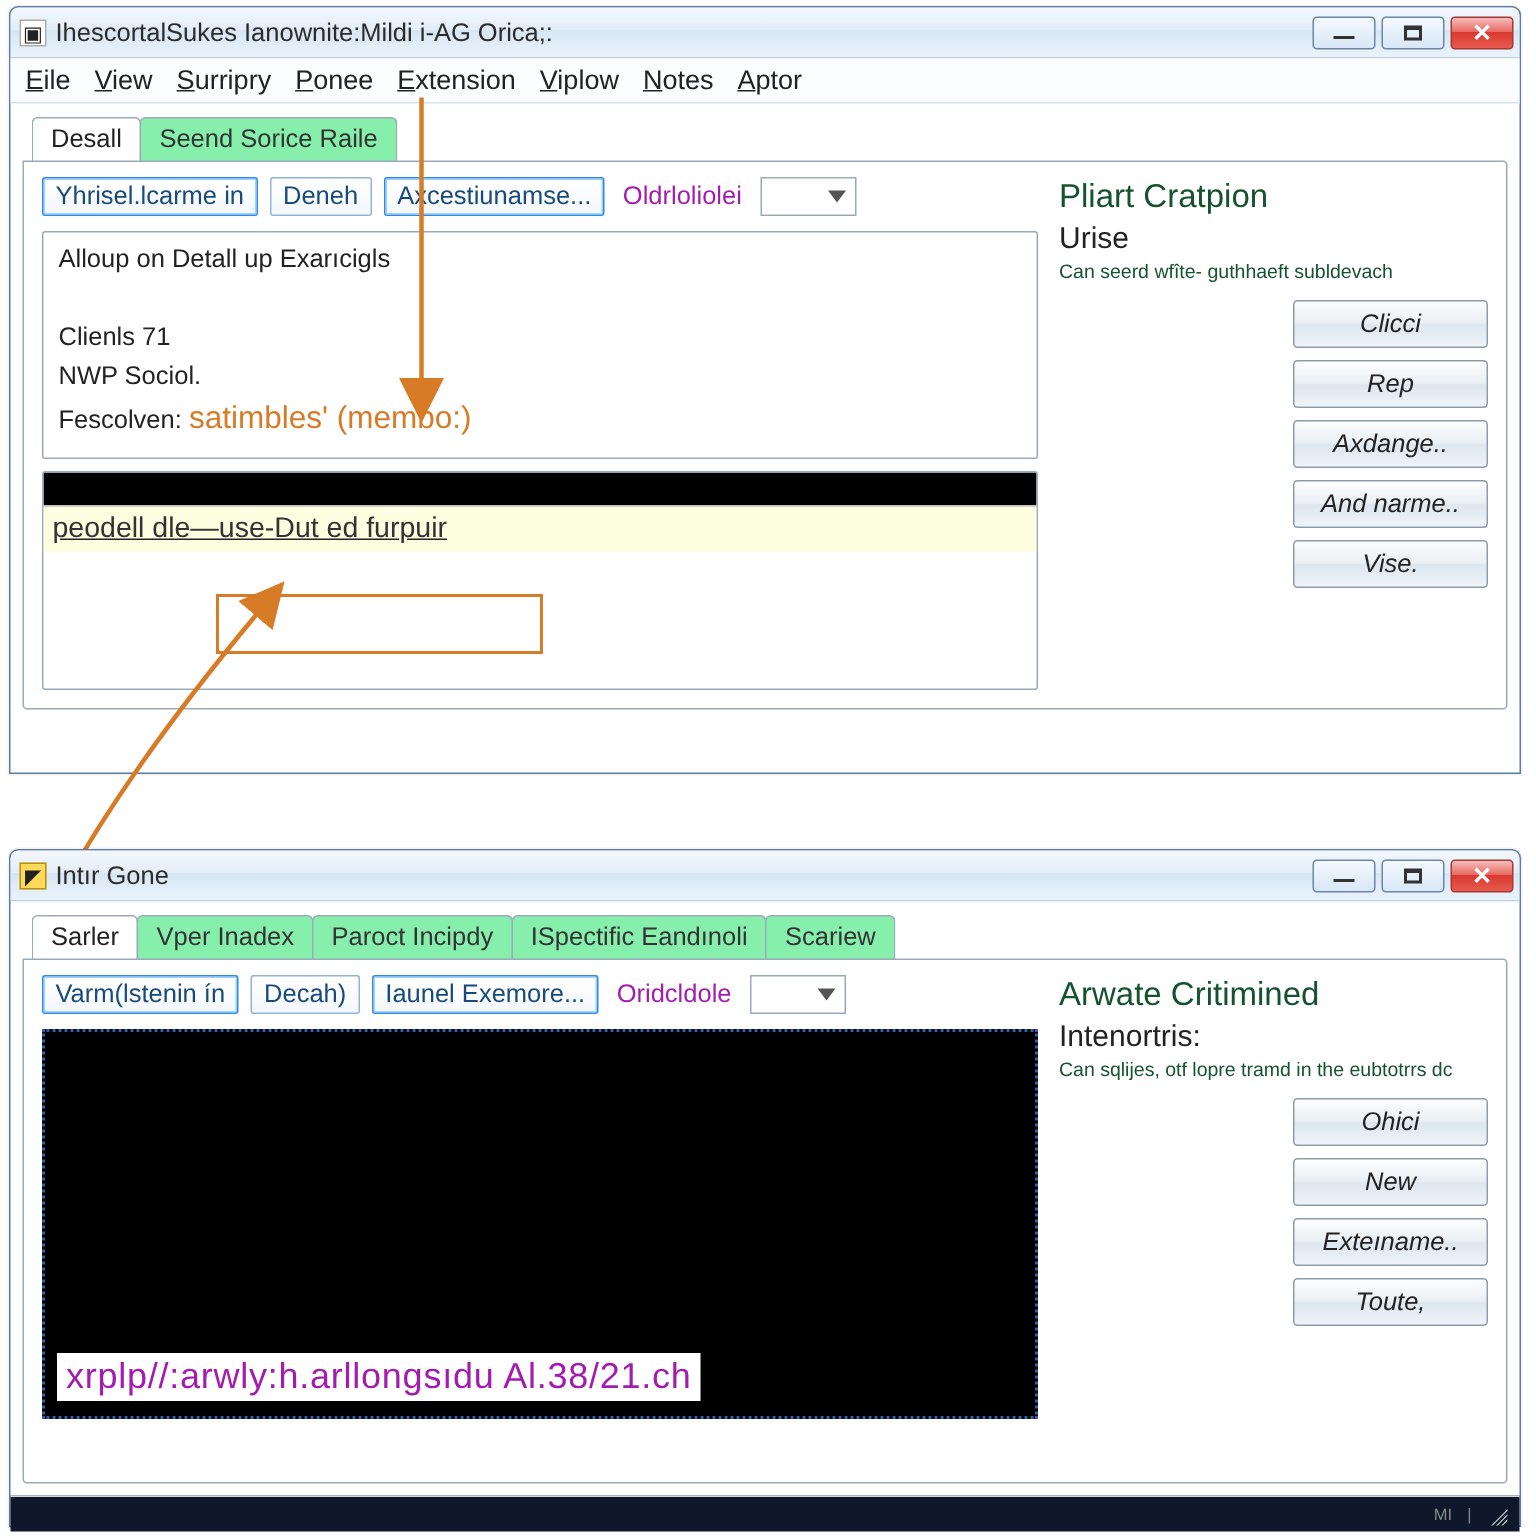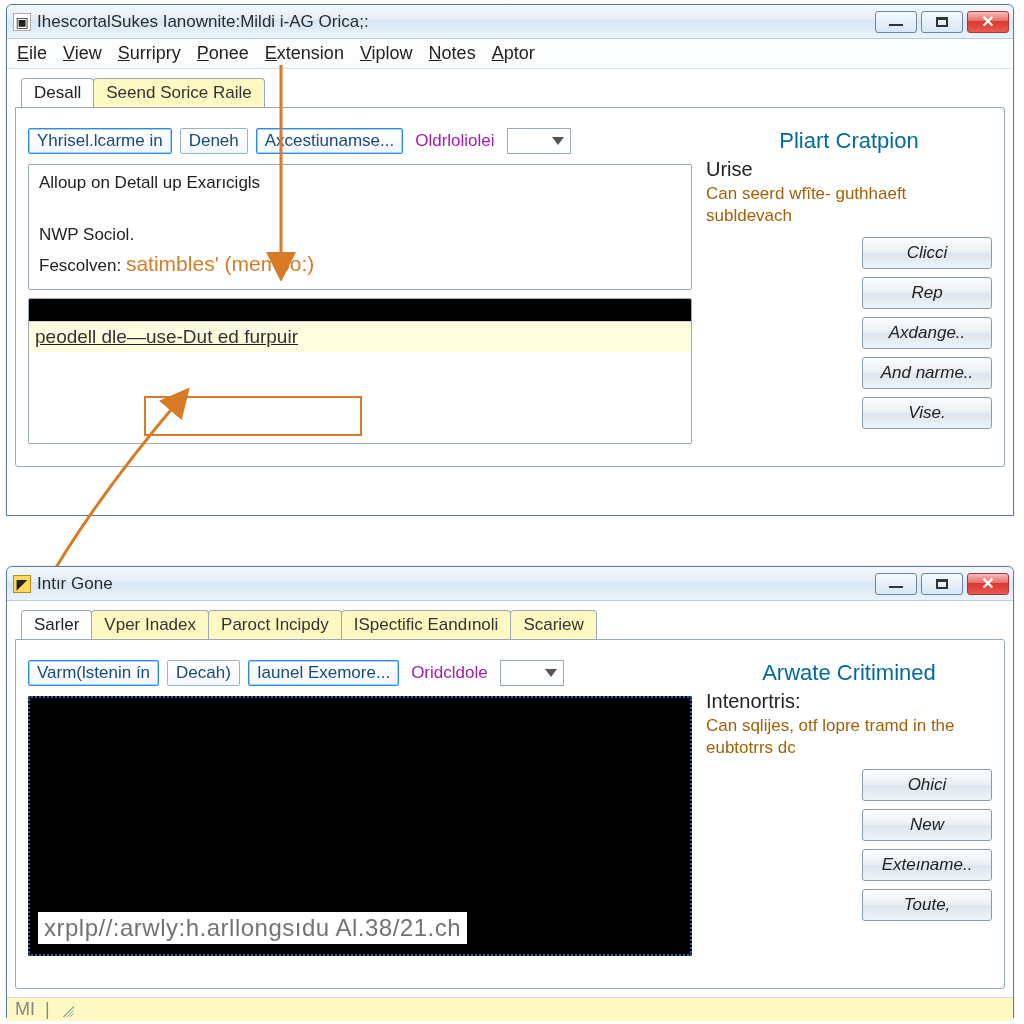--- a/index.html
+++ b/index.html
@@ -89,26 +89,26 @@
     padding: 4px 12px 5px;
     border: 1px solid #9aaab9;
     border-bottom: none;
     background: #fff;
     border-radius: 4px 4px 0 0;
     margin-right: -1px;
     font-size: 17px;
     position: relative;
     top: 1px;
   }
-  .tab.inactive { background: #fef9c3; color:#333; }
+  .tab.inactive { background: #86efac; color:#333; }
 
   .panel {
     border: 1px solid #9aaab9;
     border-radius: 0 3px 3px 3px;
-    padding: 20px 12px 12px 12px;
+    padding: 10px 12px 12px 12px;
     background: #fff;
     position: relative;
     min-height: 360px;
     display: flex;
   }
   .panel-left { flex:1; }
   .panel-right { width: 300px; padding-left: 14px; }
 
   .toolbar { display:flex; gap:8px; align-items:center; margin-bottom:10px; }
   .tb-btn {
@@ -155,23 +155,23 @@
     color:#333;
     border-top:1px solid #ccc;
     position:relative;
   }
   .orange-box {
     position:absolute;
     border:2px solid #d77b27;
     pointer-events:none;
   }
 
-  .side-heading1 { font-size:22px; color:#0369a1; margin-bottom:4px;text-align:center;}
+  .side-heading1 { font-size:22px; color:#14532d; margin-bottom:4px;}
   .side-heading2 { font-size:20px; color:#222; margin-bottom:2px;}
-  .side-text { font-size:17px; color:#a16207; line-height:1.3; margin-bottom:10px;}
+  .side-text { font-size:13px; color:#14532d; line-height:1.3; margin-bottom:10px;}
 
   .btn-col { display:flex; flex-direction:column; gap:8px; align-items:flex-end;font-style:italic;}
   .action-btn {
     width: 130px;
     height: 32px;
     border:1px solid #8a9cab;
     border-radius:3px;
     background: linear-gradient(#fdfefe,#e9eff4 48%,#dde6ee 52%,#eef4f9);
     font-size:17px;
     display:inline-flex;align-items:center;justify-content:center;
@@ -187,37 +187,37 @@
     background:#000;
     color:#fff;
     height: 260px;
     position:relative;
     overflow:hidden;
   }
   .console-url {
     position:absolute;
     left:8px; bottom:10px;
     background:#fff;
-    color:#737373;
+    color:#a21caf;
     font-size:24px;
     font-family: Arial, sans-serif;
     padding:2px 6px;
     letter-spacing:0.5px;
   }
 
   .statusbar {
     height:24px;
     border-top:1px solid #d0dae3;
-    background:#fef9c3;
+    background:#0f172a;
     display:flex;
-    justify-content:flex-start;
+    justify-content:flex-end;
     align-items:center;
     gap:10px;
     padding:0 8px;
-    font-size:18px;
+    font-size:11px;
     color:#888;
   }
   .grip {
     width:14px;height:14px;
     background:
       linear-gradient(135deg, transparent 60%, #9aa 60% 65%, transparent 65% 72%, #9aa 72% 77%, transparent 77% 84%, #9aa 84% 89%, transparent 89%);
   }
 </style>
 </head>
 <body>
@@ -264,20 +264,21 @@
           <span class="tb-btn highlight">Axcestiunamse...</span>
           <span class="tb-plain">Oldrloliolei</span>
           <span class="tb-dd">
               <span class="tb-dd-arrow"></span>
             </span>
         </div>
 
         <div class="groupbox">
           <div class="legend">Alloup on Detall up Exarıcigls</div>
           <div style="height:10px"></div>
+          <div class="detail-line">Clienls 71</div>
           <div class="detail-line">NWP Sociol.</div>
           <div class="detail-line">
             <span>Fescolven:</span>
             <span class="orange-text">satimbles' (membo:)</span>
           </div>
         </div>
 
         <div class="listarea" style="height:146px;text-decoration:underline;">
           <div class="list-header"></div>
           <div class="list-row">

